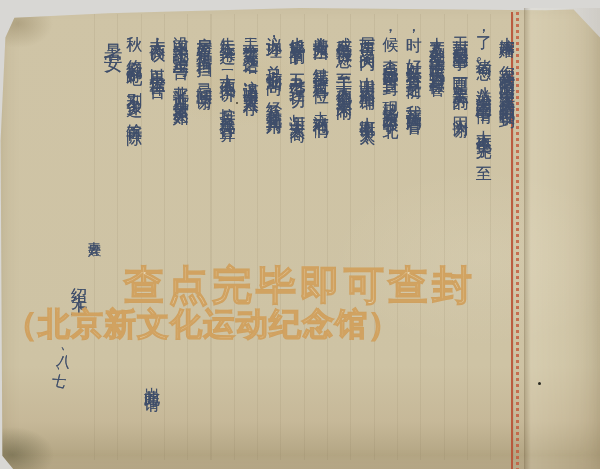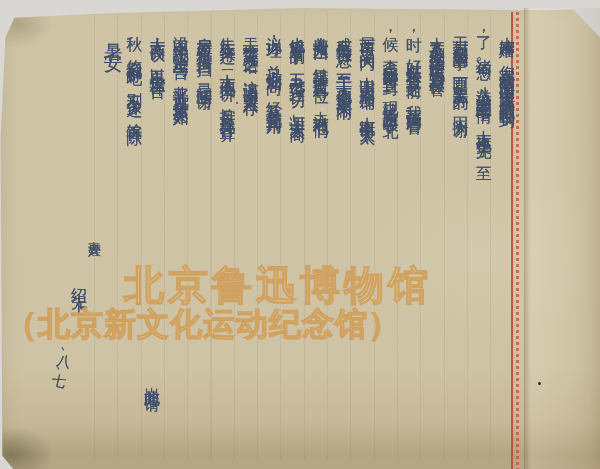--- a/index.html
+++ b/index.html
@@ -103,17 +103,17 @@
   <div class="col">太太商议，以再去信详告</div>
   <div class="col">秋　悠们都好吧，别不多述，馀再陈</div>
 </div>
 
 <div class="vtext closing">耑此即请</div>
 <div class="vtext salute">暑安</div>
 <div class="vtext sig-rel">妻姪</div>
 <div class="vtext sig-name">绍先上</div>
 <div class="vtext sig-date">八、七、</div>
 
-<div class="wm wm1">北京鲁迅博物馆</div>
+<div class="wm wm1">查点完毕即可查封</div>
 <div class="wm wm2">（北京新文化运动纪念馆）</div>
 
 <div class="speck speck1"></div>
 <div class="speck speck2"></div>
 
 </body></html>

